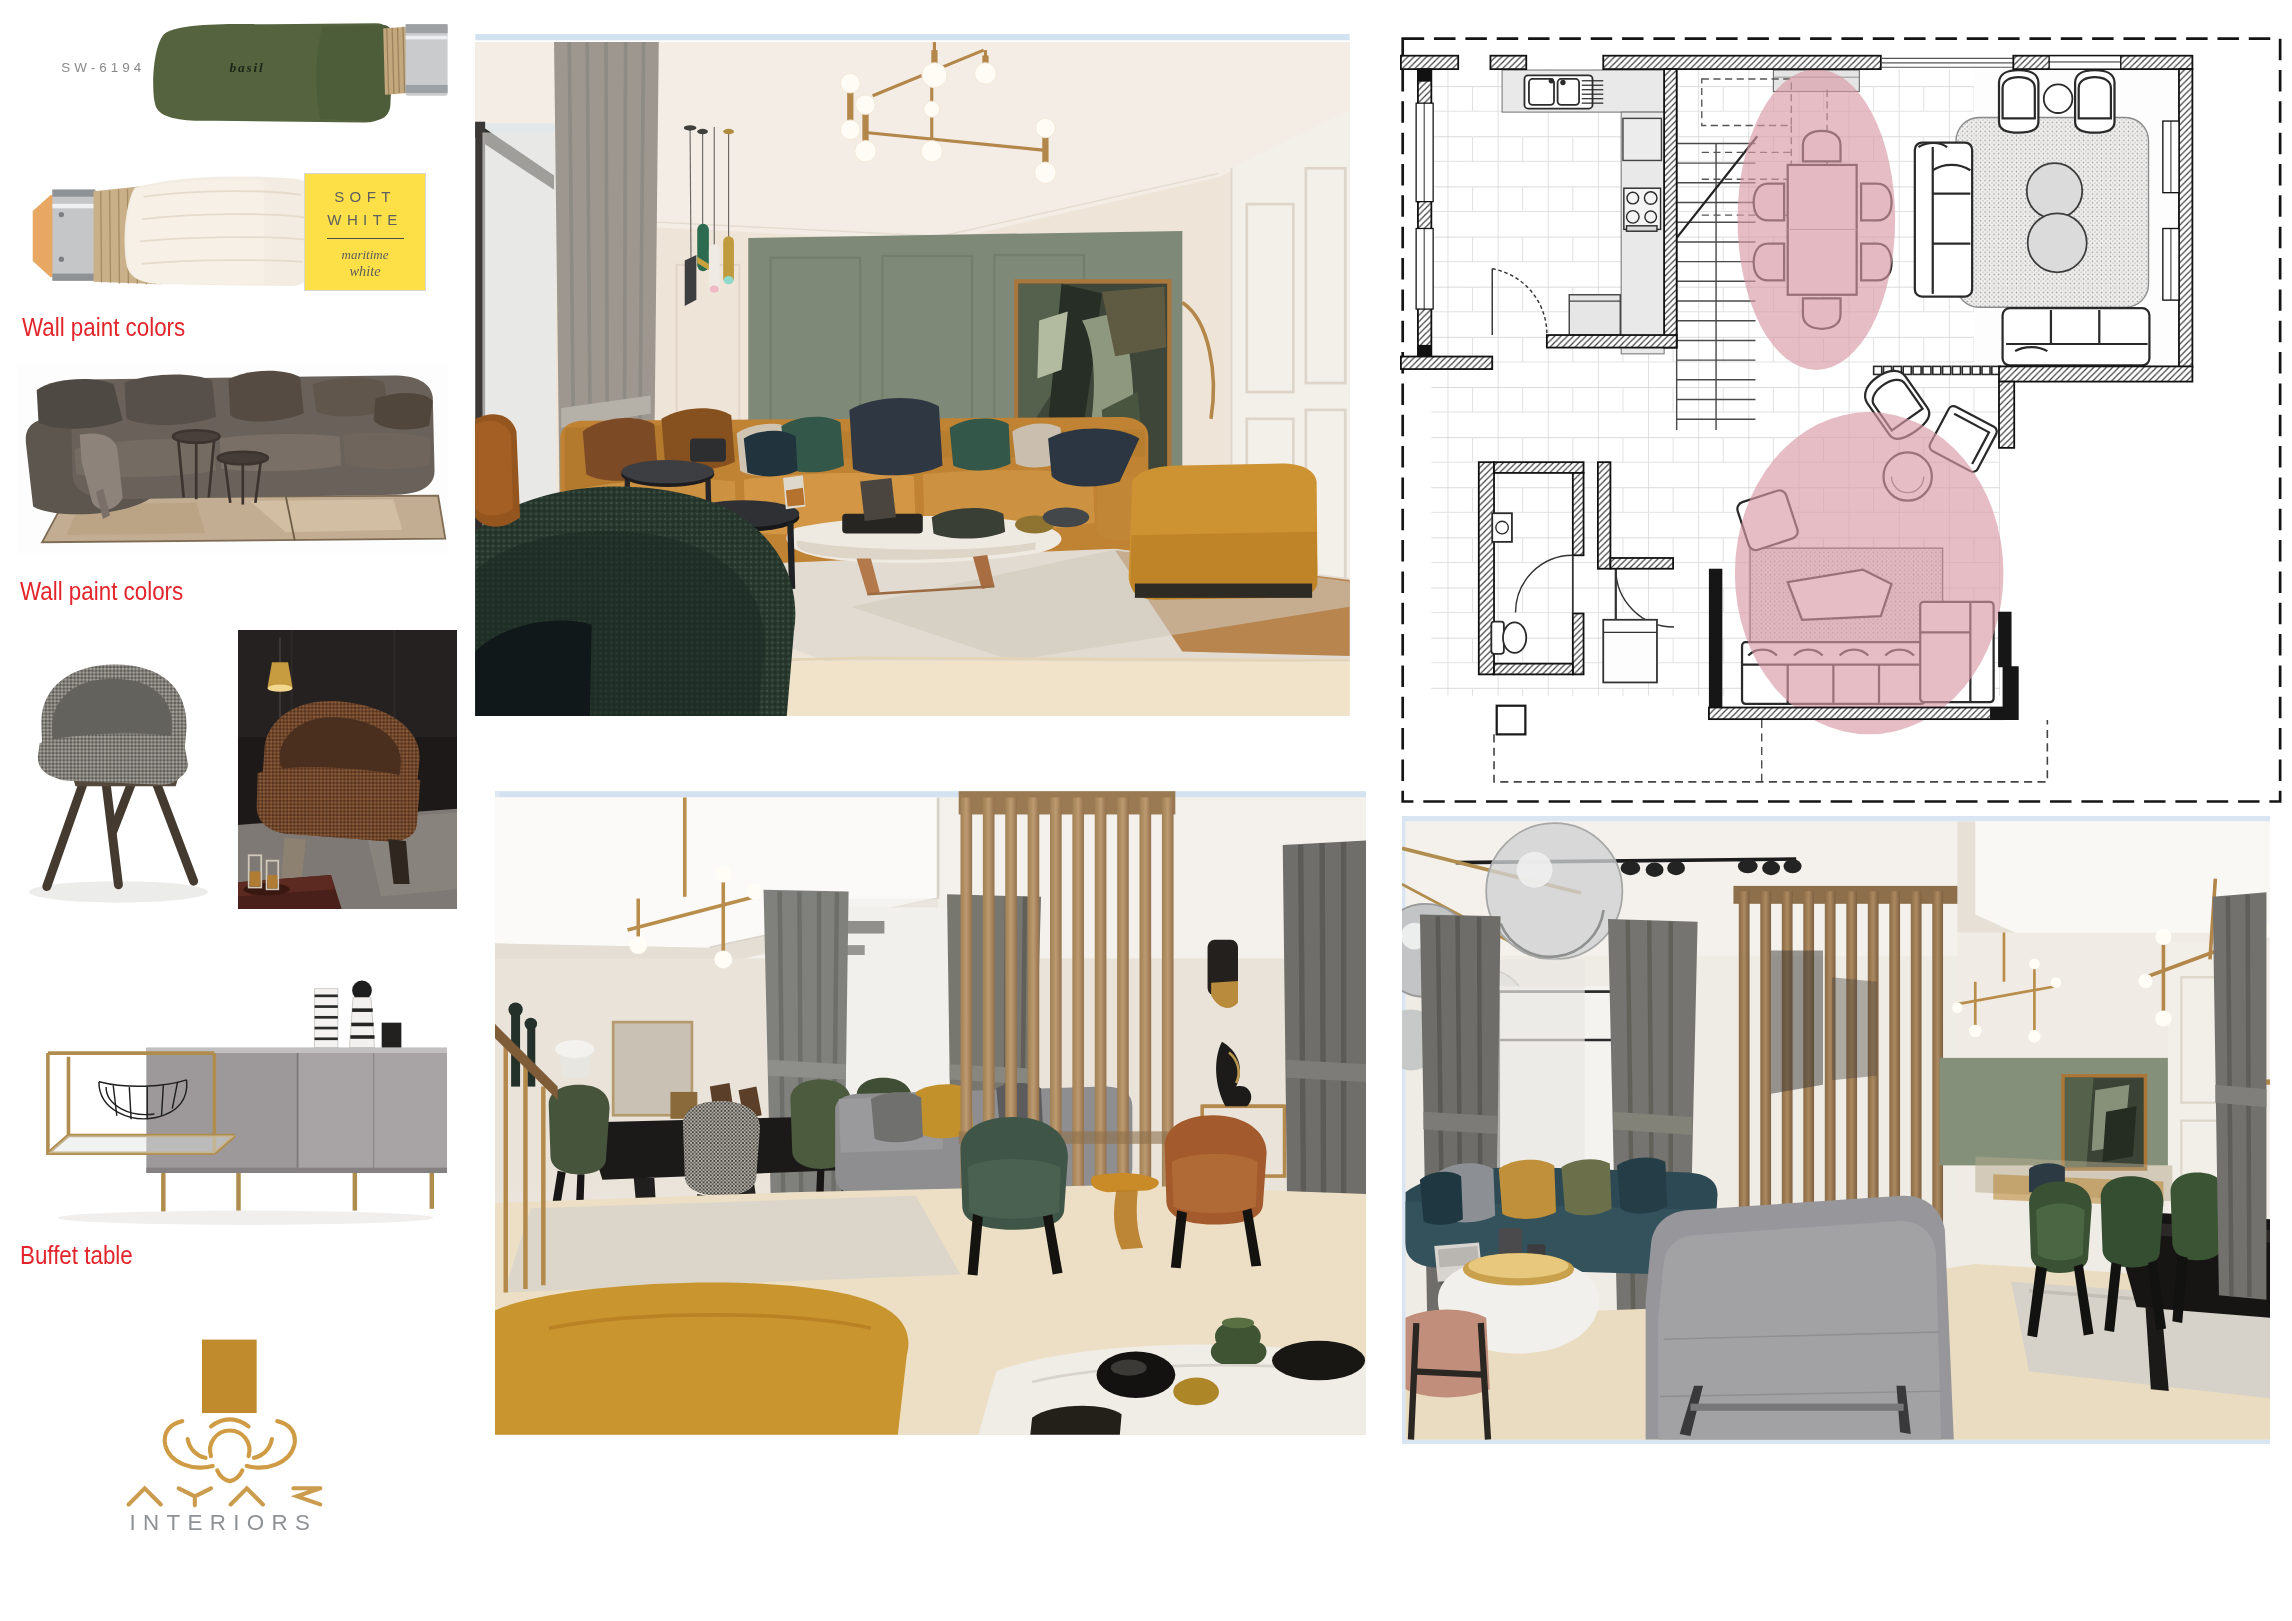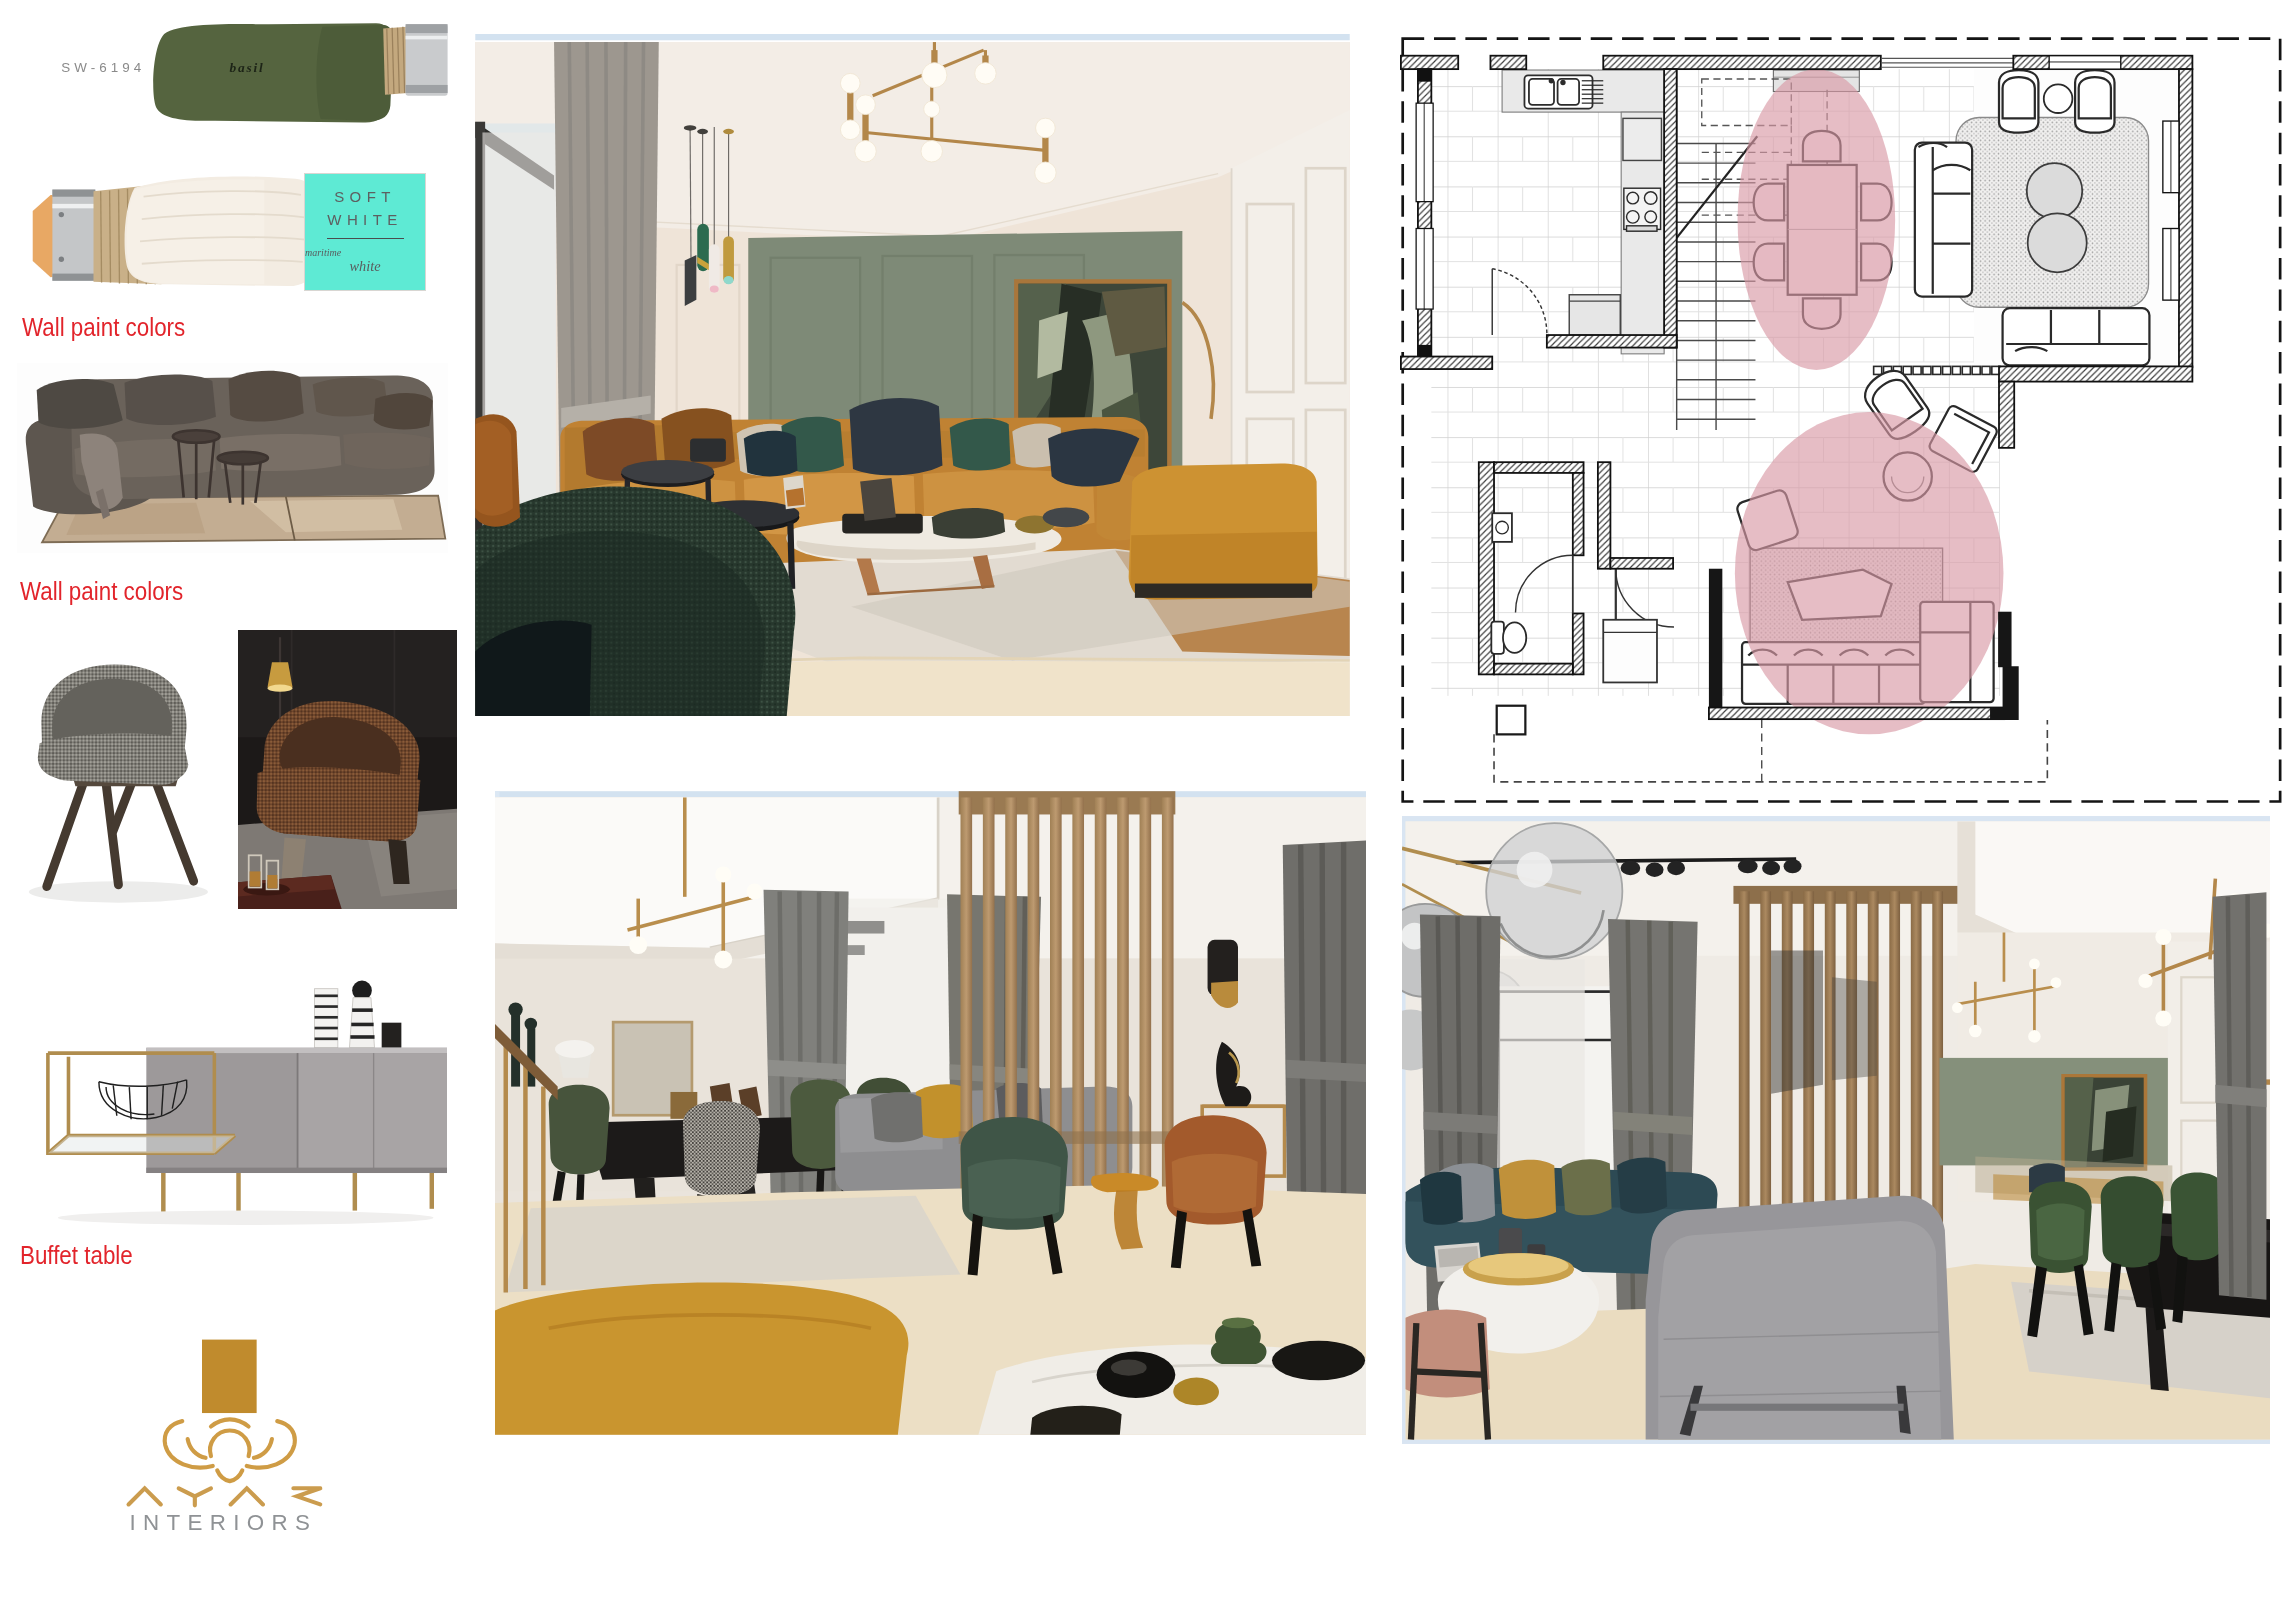--- a/index.html
+++ b/index.html
@@ -54,25 +54,25 @@
   <path d="M150 210 C190 198 250 196 300 198 L330 200 C344 201 350 210 350 222 L348 300 C347 314 338 320 322 320 L190 318 C165 318 148 315 142 300 C136 280 138 230 150 210 Z" fill="#f3ece2"></path>
   <path d="M150 212 C190 202 240 200 295 201 L295 318 L190 317 C165 317 150 314 144 300 C139 282 140 232 150 212 Z" fill="#f6f0e7"></path>
   <g stroke="#e4dbcd" stroke-width="2" fill="none">
     <path d="M160 220 C220 212 300 212 336 218"></path>
     <path d="M158 245 C220 238 300 238 340 243"></path>
     <path d="M156 270 C220 264 300 264 341 268"></path>
     <path d="M158 295 C220 290 300 290 338 293"></path>
   </g>
 </svg>
 
-<div class="abs" style="left:304px;top:173px;width:120px;height:116px;background:#5eead4;border:0.9px solid #d8d6d2;">
+<div class="abs" style="left:304px;top:173px;width:120px;height:116px;background:#fde047;border:0.9px solid #d8d6d2;">
   <div style="text-align:center;margin-top:14.3px;font-size:15px;letter-spacing:5.4px;color:#5d5f60;">SOFT</div>
   <div style="text-align:center;margin-top:5.4px;font-size:15px;letter-spacing:5.4px;color:#5d5f60;">WHITE</div>
   <div style="margin:10.7px auto 0;width:77px;border-top:1.8px solid #4a4c4e;"></div>
-  <div style="margin-top:7.2px;font-size:10px;font-family:'Liberation Serif';font-style:italic;color:#5a5c5e;">maritime</div>
+  <div style="text-align:center;margin-top:7.2px;font-size:13px;font-family:'Liberation Serif';font-style:italic;color:#5a5c5e;">maritime</div>
   <div style="text-align:center;font-size:14.3px;font-family:'Liberation Serif';font-style:italic;color:#5a5c5e;">white</div>
 </div>
 
 <div class="lbl" style="left:22.4px;top:312px;">Wall paint colors</div>
 
 <svg class="abs" style="left:17px;top:363px" width="431" height="190" viewBox="0 0 481 212">
   <rect width="481" height="212" fill="#fdfdfd"></rect>
 
   <path d="M55 150 L470 148 L478 196 L28 200 Z" fill="#c3ad92"></path>
   <path d="M55 150 L470 148 L478 196 L28 200 Z" fill="none" stroke="#7e6c55" stroke-width="2"></path>

